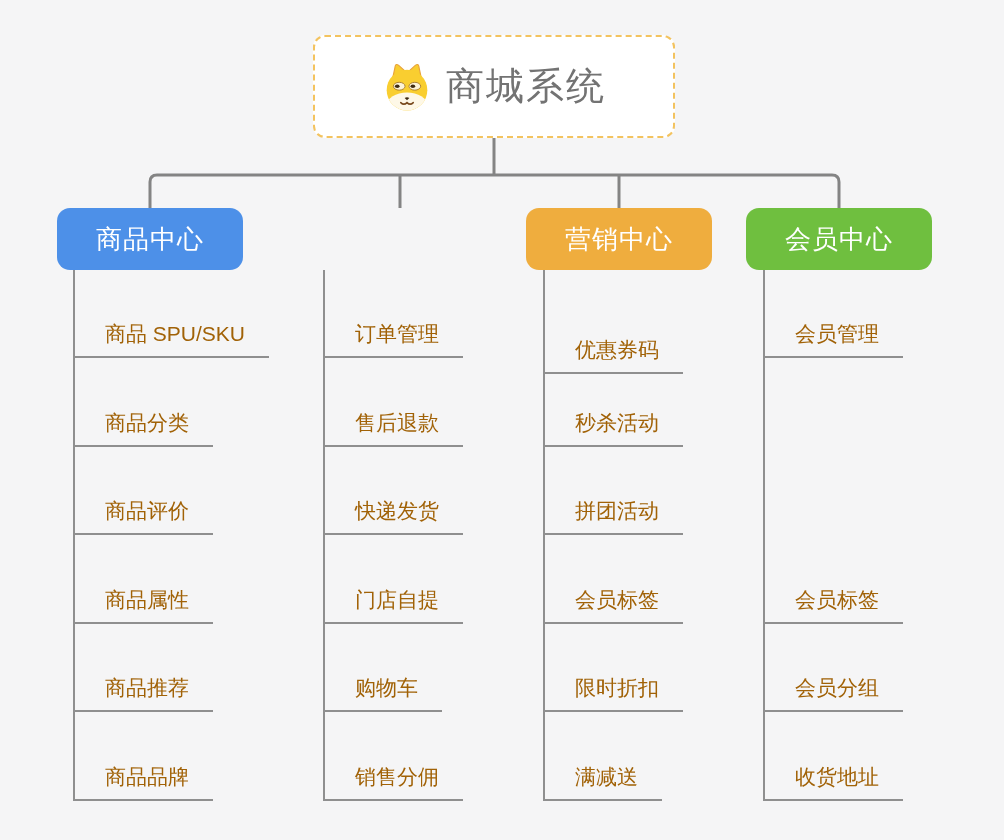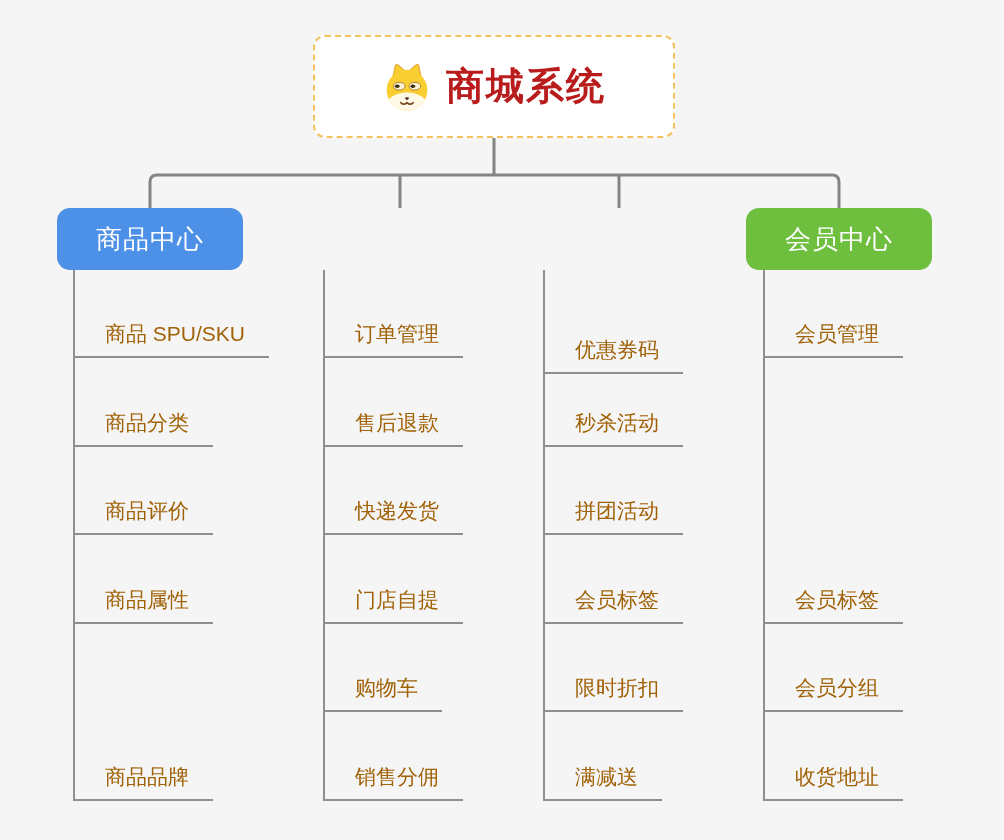--- a/index.html
+++ b/index.html
@@ -15,21 +15,21 @@
   .root-node{
     position:absolute;left:313px;top:35px;width:362px;height:103px;
     background:#FFFFFF;
     border:2px dashed #F3C35F;
     border-radius:12px;
     box-sizing:border-box;
     display:flex;align-items:center;justify-content:center;gap:14px;
     cursor:default;
   }
   .root-title{
-    font-size:38px;letter-spacing:2px;color:#b91c1c;font-weight:700;
+    font-size:38px;letter-spacing:2px;color:#737373;font-weight:400;
     white-space:nowrap;
   }
   .root-icon{width:50px;height:50px;flex:0 0 auto;}
 
   
   .connectors{position:absolute;left:0;top:0;pointer-events:none;}
 
   
   .pill{
     position:absolute;top:208px;height:62px;width:186px;
@@ -83,31 +83,33 @@
       <ellipse cx="42" cy="31" rx="7.5" ry="5" fill="#FDF3D7" stroke="#9A6A1E" stroke-width="1"></ellipse>
       <ellipse cx="19.5" cy="31" rx="3" ry="2.2" fill="#3E2A12"></ellipse>
       <ellipse cx="39.5" cy="31" rx="3" ry="2.2" fill="#3E2A12"></ellipse>
       <path d="M29,46 Q32,44 35,46 L32,49 Z" fill="#3E2A12"></path>
       <path d="M24,52 Q28,56 32,52 Q36,56 40,52" stroke="#7A4A1E" stroke-width="2" fill="none" stroke-linecap="round"></path>
     </svg>
     <span class="root-title">商城系统</span>
   </div>
 
   <div class="pill" style="left: 57px; background-color: rgb(77, 144, 232);">商品中心</div>
+  <div class="pill" style="left: 526px; background-color: rgb(239, 173, 62);">营销中心</div>
   <div class="pill" style="left: 746px; background-color: rgb(111, 191, 63);">会员中心</div>
 
   <div class="trunk" style="left:73px"></div>
   <div class="trunk" style="left:323px"></div>
   <div class="trunk" style="left:543px"></div>
   <div class="trunk" style="left:763px"></div>
 
   <div class="leaf" style="left:73px;top:314px">商品 SPU/SKU</div>
   <div class="leaf" style="left:73px;top:403px">商品分类</div>
   <div class="leaf" style="left:73px;top:491px">商品评价</div>
   <div class="leaf" style="left:73px;top:580px">商品属性</div>
+  <div class="leaf" style="left:73px;top:668px">商品推荐</div>
   <div class="leaf" style="left:73px;top:757px">商品品牌</div>
 
   <div class="leaf" style="left:323px;top:314px">订单管理</div>
   <div class="leaf" style="left:323px;top:403px">售后退款</div>
   <div class="leaf" style="left:323px;top:491px">快递发货</div>
   <div class="leaf" style="left:323px;top:580px">门店自提</div>
   <div class="leaf" style="left:323px;top:668px">购物车</div>
   <div class="leaf" style="left:323px;top:757px">销售分佣</div>
 
   <div class="leaf" style="left:543px;top:330px">优惠券码</div>

